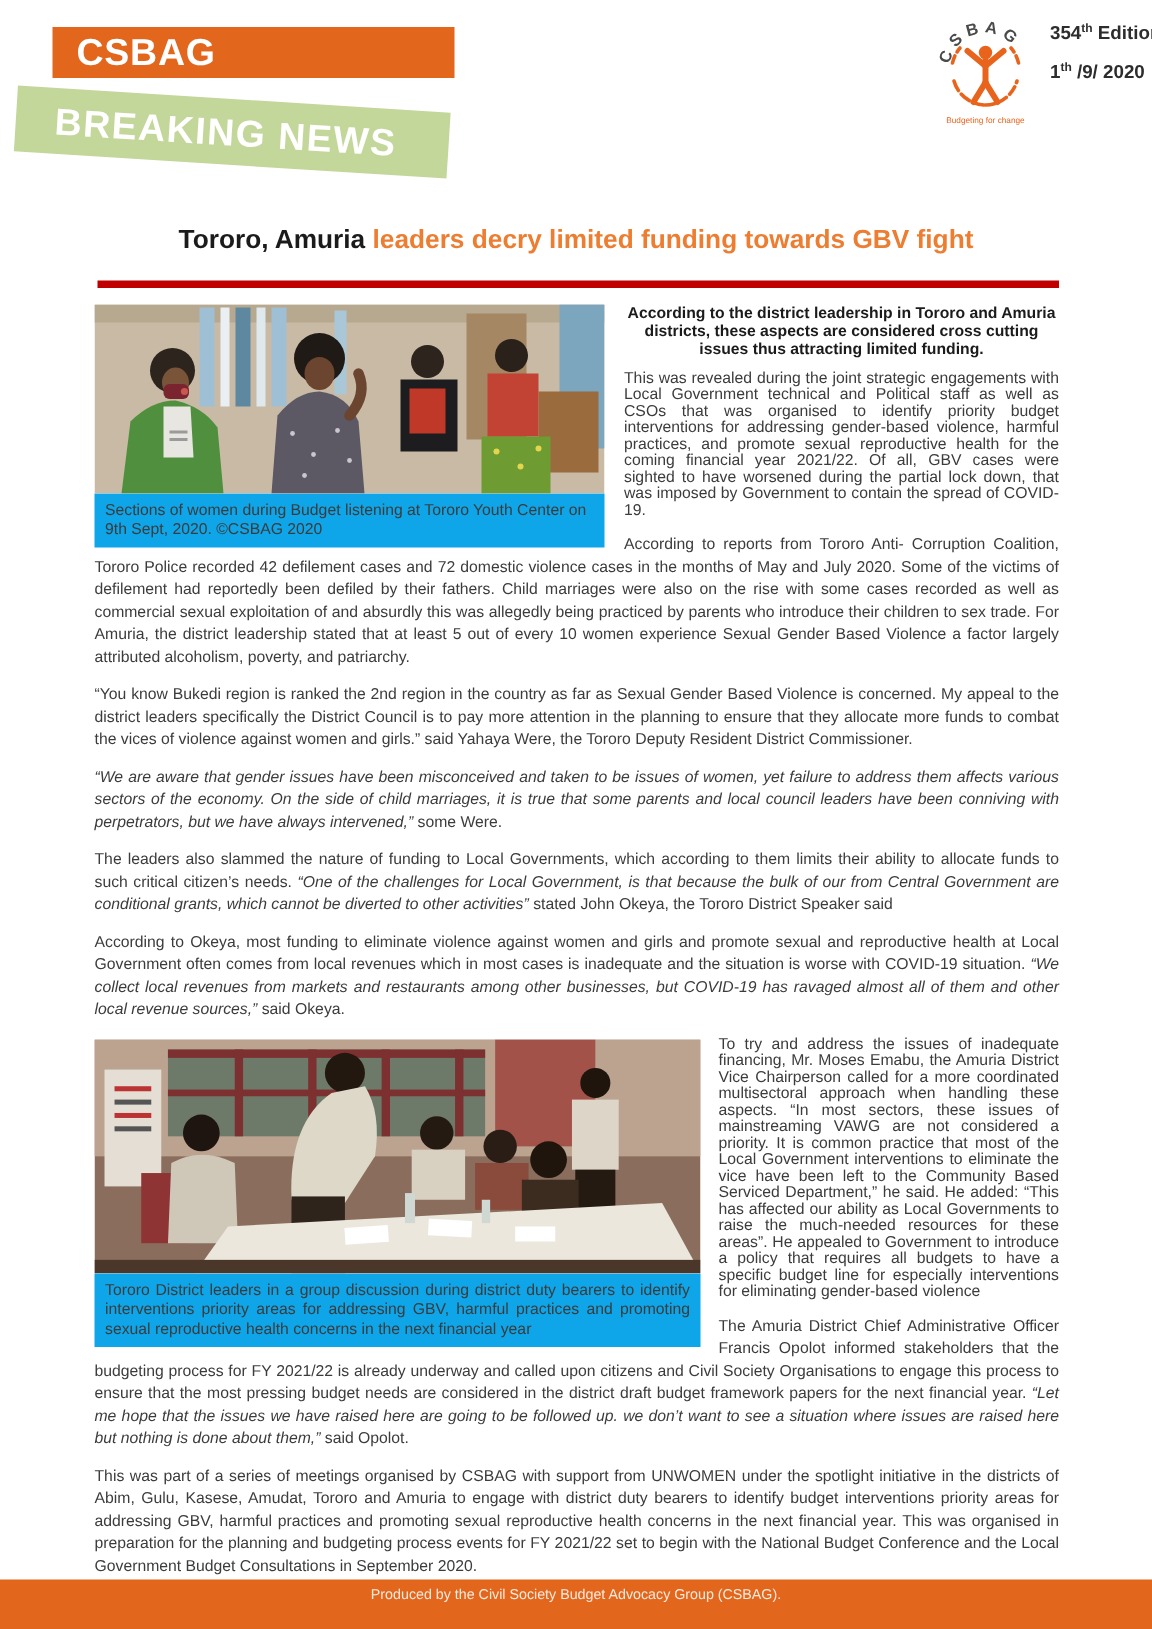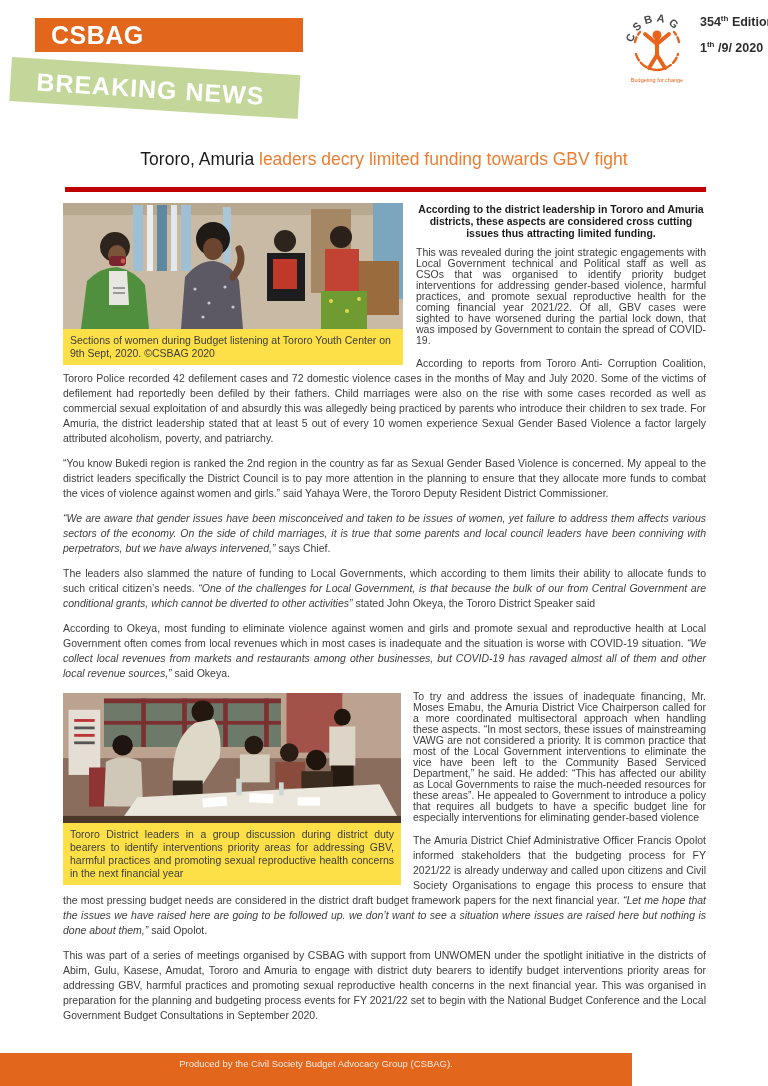--- a/index.html
+++ b/index.html
@@ -15,39 +15,39 @@
              color:#fff;font-size:25px;font-weight:bold;line-height:46px;
              padding-left:26px;box-sizing:border-box;letter-spacing:1px;}
   .logo{position:absolute;left:624px;top:6px;width:66px;height:82px;}
   .edition{position:absolute;left:700px;top:14px;color:#2d2d2d;font-weight:bold;
            font-size:12.5px;white-space:nowrap;}
   .edition .row2{margin-top:11px;}
   sup{font-size:8px;text-align:right;}
 
   
   .headline{position:absolute;left:0;top:149px;width:768px;text-align:center;
-            font-size:17.5px;font-weight:normal;color:#1b1b1b;}
+            font-size:17.5px;font-weight:bold;color:#1b1b1b;}
   .headline .accent{color:#ED7D31;}
   .rule{position:absolute;left:65px;top:187px;width:641px;height:5px;background:#C00000;}
 
   
   .article{position:absolute;left:63px;top:203px;width:643px;color:#3c3c3c;}
   .article p{margin:0 0 10px;text-align:justify;font-size:10.5px;line-height:15px;}
   p.lead{font-weight:bold;text-align:center;color:#1b1b1b;line-height:12px;margin-bottom:8px;}
   p.tight{line-height:11px;}
   .it{font-style:italic;}
   figure{margin:0;float:left;}
   .fig1{width:340px;margin:0 13px 6px 0;}
-  .fig2{width:338px;margin:2px 12px 6px 0;}
-  figcaption{background:#fde047;color:#3c3c3c;font-size:10.5px;line-height:13px;padding:5px 7px;}
+  .fig2{width:404px;margin:2px 12px 6px 0;}
+  figcaption{background:#0ea5e9;color:#3c3c3c;font-size:10.5px;line-height:13px;padding:5px 7px;}
   .fig2 figcaption{text-align:justify;}
   .photo{display:block;width:100%;}
 
   
-  .footer{position:absolute;left:0;top:1053px;width:632px;height:33px;background:#E2661C;
+  .footer{position:absolute;left:0;top:1053px;width:768px;height:33px;background:#E2661C;
           color:#FCEADF;text-align:center;font-size:9.5px;line-height:13px;
           padding-top:4px;box-sizing:border-box;}
 </style>
 </head>
 <body>
 
 <div class="brand-box">CSBAG</div>
 
 <div class="news-band">BREAKING NEWS</div>
 
@@ -127,21 +127,21 @@
       <rect x="50" y="84" width="12" height="2" fill="#9a9a9a"></rect>
       <rect x="50" y="89" width="12" height="2" fill="#9a9a9a"></rect>
     </svg>
     <figcaption>Sections of women during Budget listening at Tororo Youth Center on 9th Sept, 2020. ©CSBAG 2020</figcaption>
   </figure>
 
   <p class="lead">According to the district leadership in Tororo and Amuria districts, these aspects are considered cross cutting issues thus attracting limited funding.</p>
   <p class="tight">This was revealed during the joint strategic engagements with Local Government technical and Political staff as well as CSOs that was organised to identify priority budget interventions for addressing gender-based violence, harmful practices, and promote sexual reproductive health for the coming financial year 2021/22. Of all, GBV cases were sighted to have worsened during the partial lock down, that was imposed by Government to contain the spread of COVID-19.</p>
   <p>According to reports from Tororo Anti- Corruption Coalition, Tororo Police recorded 42 defilement cases and 72 domestic violence cases in the months of May and July 2020. Some of the victims of defilement had reportedly been defiled by their fathers. Child marriages were also on the rise with some cases recorded as well as commercial sexual exploitation of and absurdly this was allegedly being practiced by parents who introduce their children to sex trade. For Amuria, the district leadership stated that at least 5 out of every 10 women experience Sexual Gender Based Violence a factor largely attributed alcoholism, poverty, and patriarchy.</p>
   <p>“You know Bukedi region is ranked the 2nd region in the country as far as Sexual Gender Based Violence is concerned. My appeal to the district leaders specifically the District Council is to pay more attention in the planning to ensure that they allocate more funds to combat the vices of violence against women and girls.” said Yahaya Were, the Tororo Deputy Resident District Commissioner.</p>
-  <p><span class="it">“We are aware that gender issues have been misconceived and taken to be issues of women, yet failure to address them affects various sectors of the economy. On the side of child marriages, it is true that some parents and local council leaders have been conniving with perpetrators, but we have always intervened,” </span><span>says Chief.</span></p>
+  <p><span class="it">“We are aware that gender issues have been misconceived and taken to be issues of women, yet failure to address them affects various sectors of the economy. On the side of child marriages, it is true that some parents and local council leaders have been conniving with perpetrators, but we have always intervened,” </span><span>some Were.</span></p>
   <p><span>The leaders also slammed the nature of funding to Local Governments, which according to them limits their ability to allocate funds to such critical citizen’s needs. </span><span class="it">“One of the challenges for Local Government, is that because the bulk of our from Central Government are conditional grants, which cannot be diverted to other activities” </span><span>stated John Okeya, the Tororo District Speaker said</span></p>
   <p><span>According to Okeya, most funding to eliminate violence against women and girls and promote sexual and reproductive health at Local Government often comes from local revenues which in most cases is inadequate and the situation is worse with COVID-19 situation. </span><span class="it">“We collect local revenues from markets and restaurants among other businesses, but COVID-19 has ravaged almost all of them and other local revenue sources,” </span><span>said Okeya.</span></p>
 
   <figure class="fig2">
     <svg class="photo" viewBox="0 0 363 140" preserveAspectRatio="none" role="img">
       <rect width="363" height="140" fill="#8a6d5c"></rect>
       <rect x="0" y="0" width="363" height="70" fill="#bba390"></rect>
       <rect x="44" y="6" width="190" height="52" fill="#6d7a6a"></rect>
       <g fill="#7c3030">
         <rect x="44" y="6" width="190" height="5"></rect>

